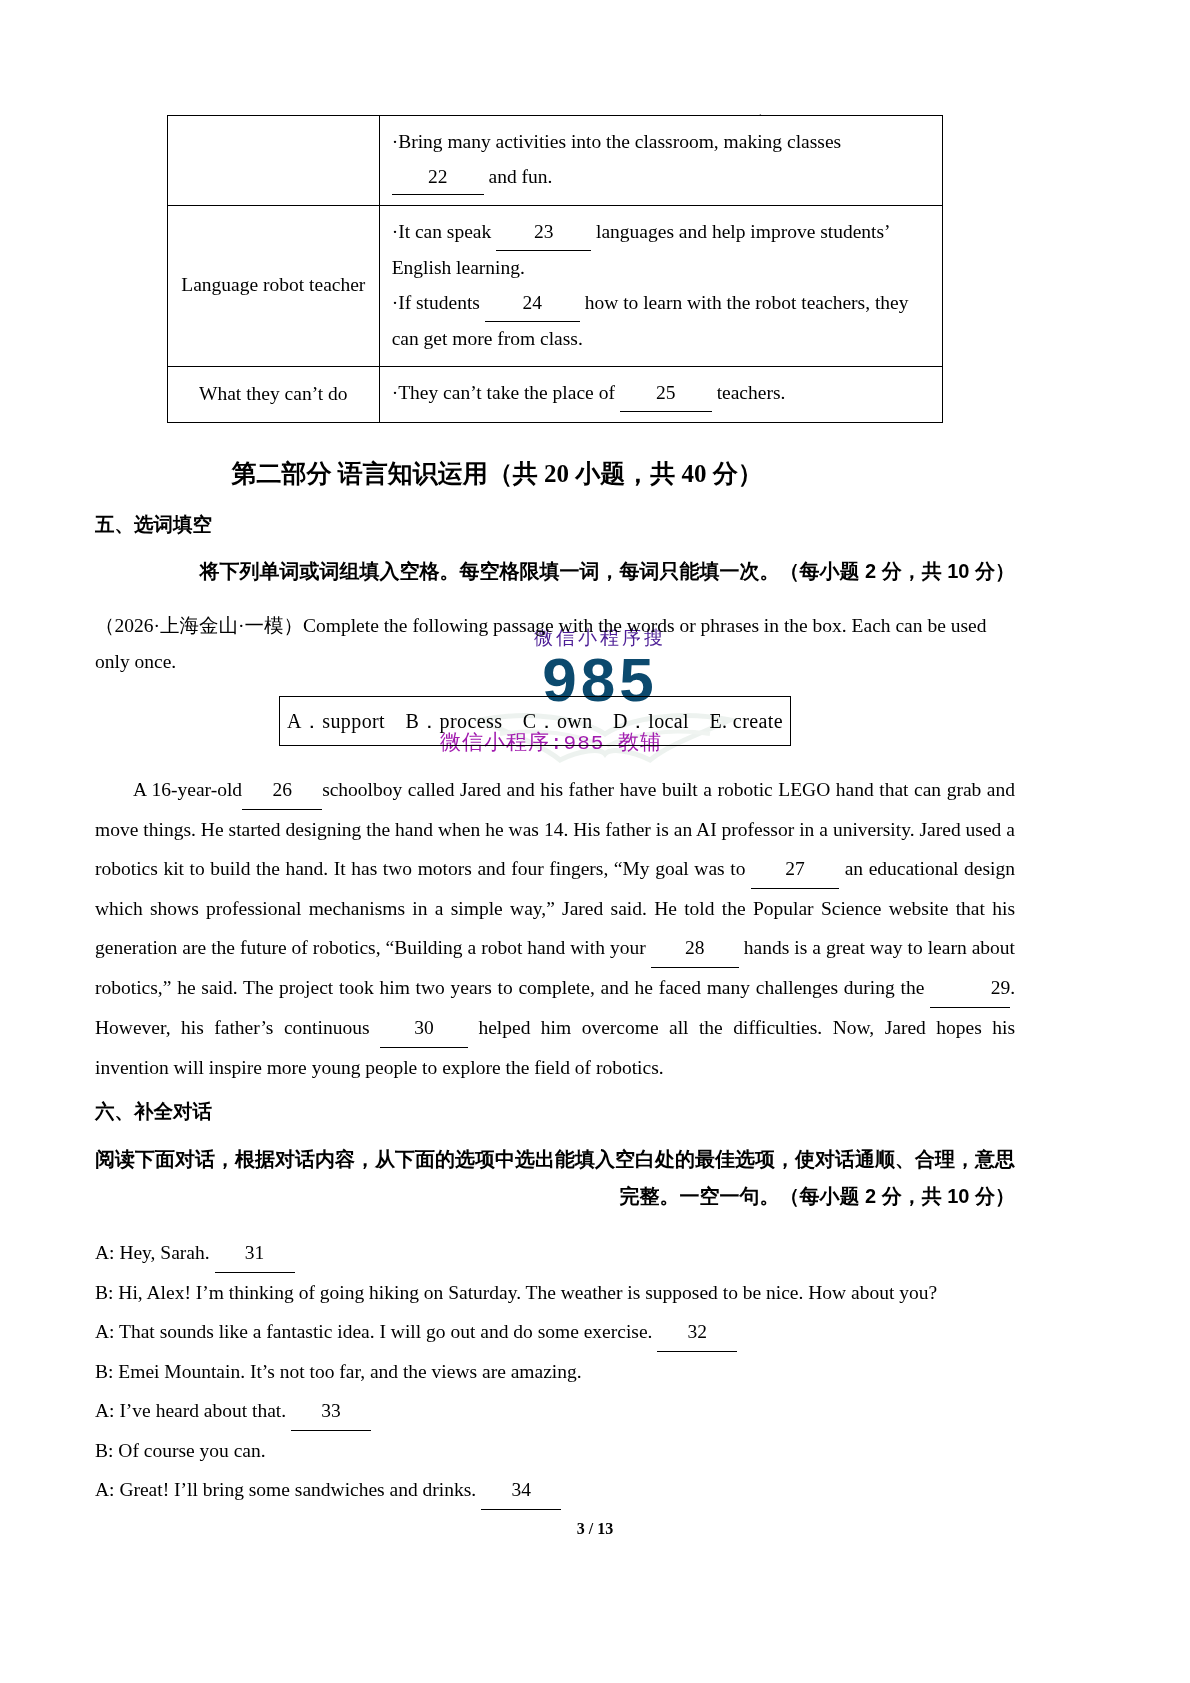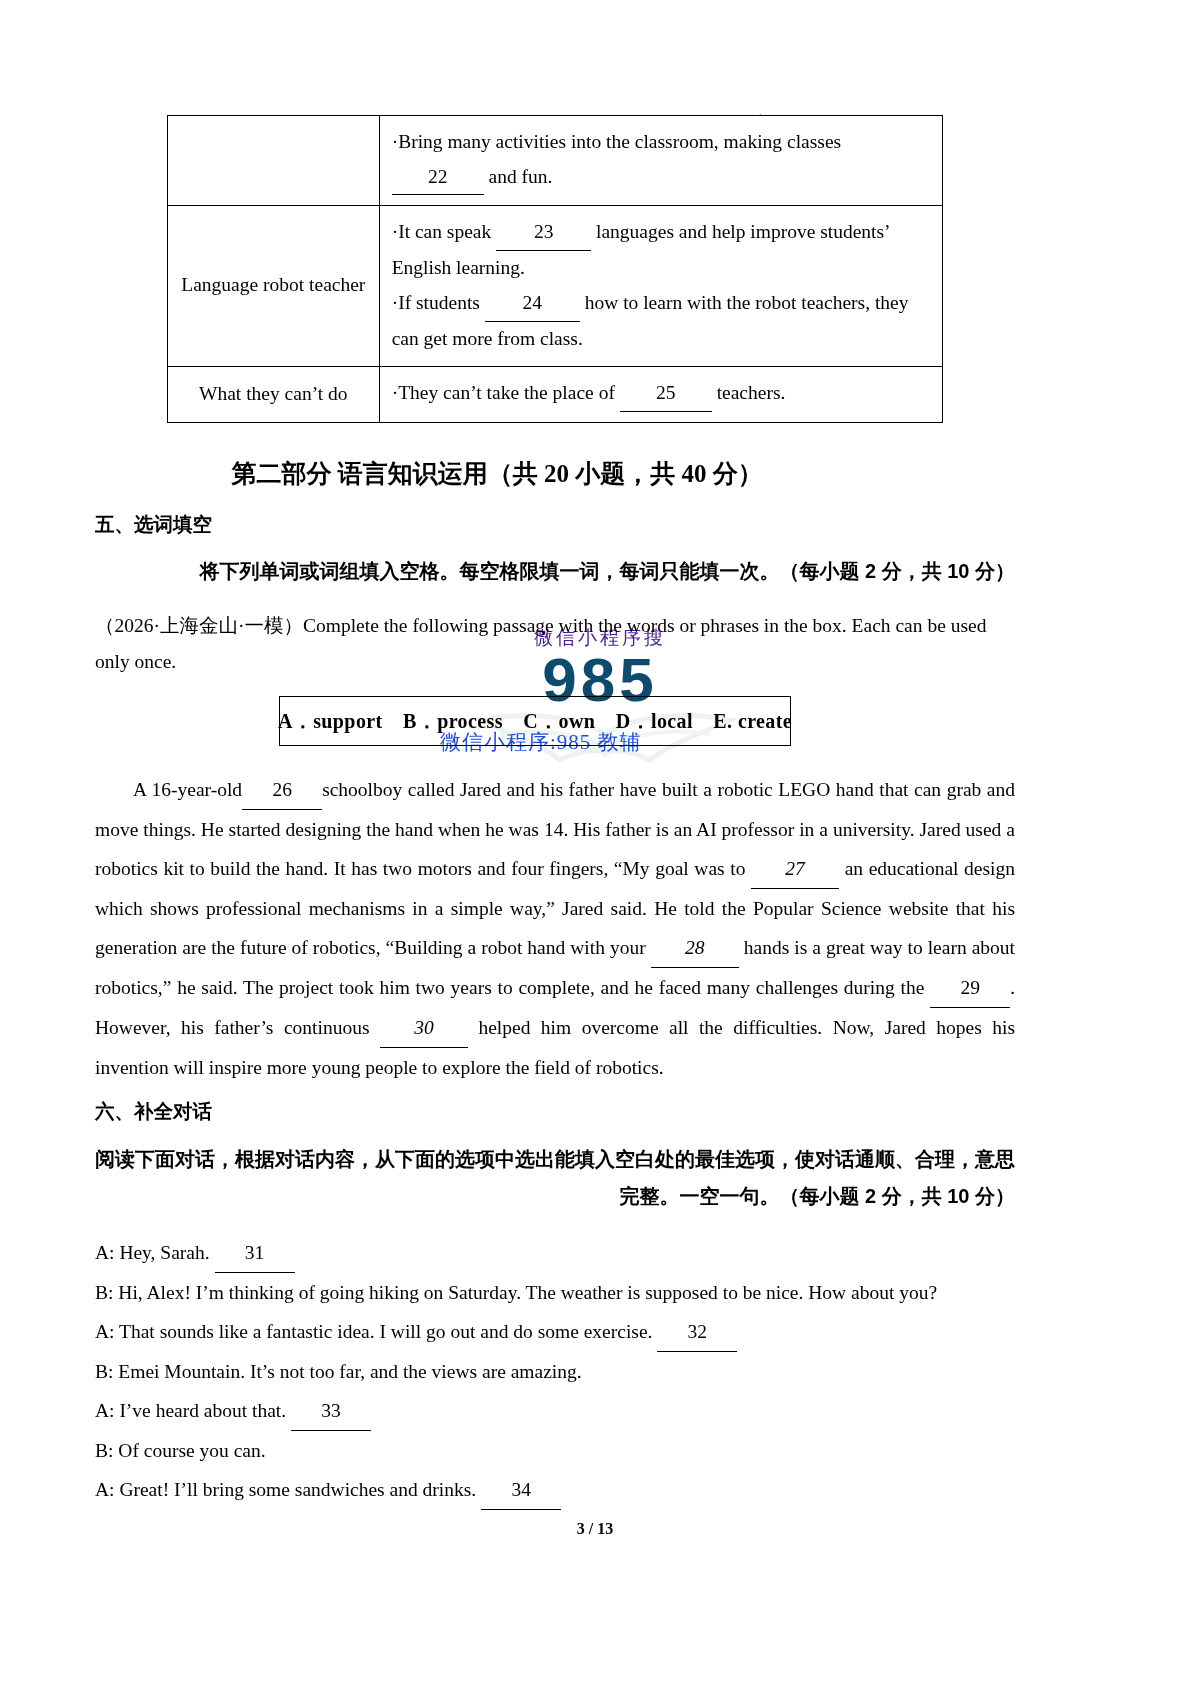--- a/index.html
+++ b/index.html
@@ -55,22 +55,22 @@
     left: 470px;
     top: 700px;
     width: 270px;
     height: 80px;
     opacity: 0.55;
   }
   .wm-mid {
     left: 440px;
     top: 728px;
     font-size: 21px;
-    color: #1d4ed8;
-    font-family: Liberation Serif, serif;
+    color: #a21caf;
+    font-family: Liberation Mono, monospace;
     letter-spacing: 1px;
   }
 
   
   .tbl {
     position: absolute;
     left: 167px;
     top: 115px;
     width: 776px;
     border-collapse: collapse;
@@ -142,21 +142,20 @@
     font-size: 19.5px;
     line-height: 1.85;
     margin: 0 0 6px 0;
   }
 
   
   .optbox-wrap {
     position: relative;
     margin: 16px 0 22px 0;
     height: 52px;
-    font-weight: bold;
   }
   .optbox {
     position: absolute;
     left: 184px;
     top: 0;
     width: 512px;
     height: 50px;
     border: 1.6px solid #000;
     box-sizing: border-box;
     display: flex;
@@ -177,22 +176,22 @@
   }
   .passage .indent { display: inline-block; width: 38px; }
 
   .dlg {
     font-size: 19.5px;
     line-height: 1.5;
     margin: 0 0 22px 0;
   }
 
   .b-i1 { width: 80px; }
-  .b-i2 { width: 88px; font-style: italic; }
-  .b-i3 { width: 80px; }
+  .b-i2 { width: 88px; }
+  .b-i3 { width: 80px; text-align: right; }
 
   
   .footer {
     position: absolute;
     left: 0;
     top: 1520px;
     width: 1190px;
     text-align: center;
     font-size: 16px;
     font-weight: bold;

